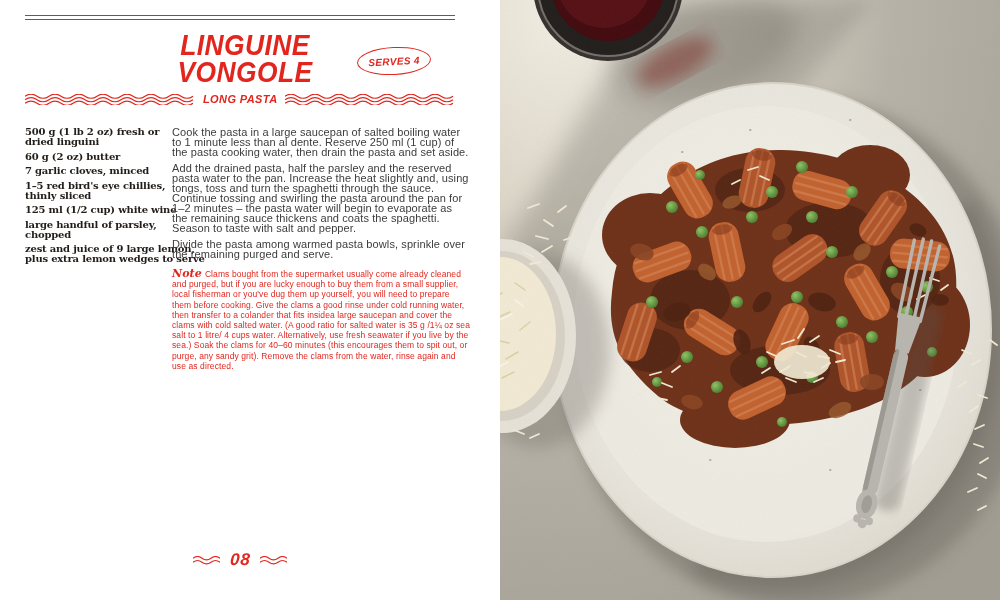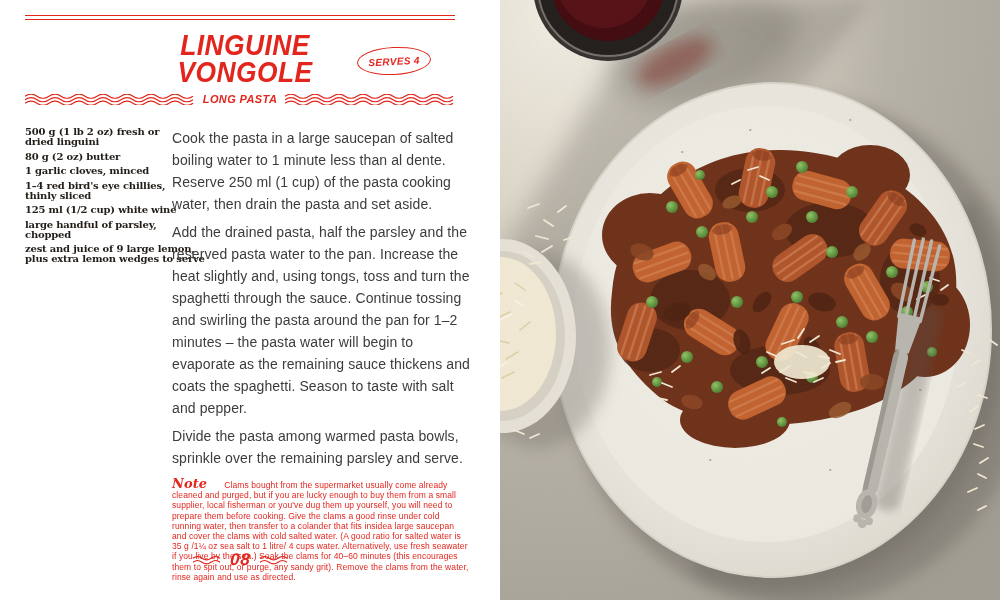--- a/index.html
+++ b/index.html
@@ -23,33 +23,33 @@
   .recipe-title{position:absolute;left:0;top:31px;width:490px;text-align:center;
     font-style:italic;font-weight:700;font-size:30px;line-height:27px;
     color:var(--red);letter-spacing:.5px;transform:scaleX(.88)}
   .recipe-title span{display:block}
 
   .serves-badge{position:absolute;left:357px;top:47px;width:74px;height:28px;
     border:1.6px solid var(--red);border-radius:50%;display:flex;align-items:center;justify-content:center;
     color:var(--red);font-style:italic;font-weight:700;font-size:10px;letter-spacing:.3px;
     transform:rotate(-3deg)}
 
-  .divider{position:absolute;left:25px;top:93px;width:430px;display:flex;align-items:center;justify-content:center;gap:8px}
+  .divider{position:absolute;left:25px;top:93px;width:430px;display:flex;align-items:center;justify-content:space-between;gap:8px}
   .divider svg,.page-footer svg{flex:none;display:block}
   .wv{stroke:var(--red);fill:none;stroke-width:1.1}
   .category{font-style:italic;font-weight:700;font-size:11px;color:var(--red);letter-spacing:.4px;white-space:nowrap}
 
   .columns{position:absolute;left:25px;top:127px;width:445px;display:flex}
   .ingredients{width:147px;flex:none}
   .ingredient{white-space:pre;font-family:"DejaVu Serif",serif;font-weight:700;
     font-size:10px;line-height:10px;letter-spacing:-.2px;color:var(--ink);margin:0 0 4.5px}
   .method{width:298px}
-  .method p{font-size:14px;line-height:22px;letter-spacing:.1px;color:var(--text);margin:0 0 6px}
+  .method p{font-size:11px;line-height:10px;letter-spacing:.1px;color:var(--text);margin:0 0 6px}
   .method p.note{color:var(--red);font-size:8.5px;line-height:10.2px;margin-top:10px}
-  .note-label{font-family:"DejaVu Serif",serif;font-style:italic;font-weight:700;font-size:13px;margin-right:17px}
+  .note-label{font-family:"DejaVu Serif",serif;font-style:italic;font-weight:700;font-size:11px;margin-right:3px}
 
   .page-footer{position:absolute;left:25px;top:550px;width:430px;display:flex;align-items:center;justify-content:center;gap:10px}
   .pageno{font-style:italic;font-weight:700;font-size:17px;color:var(--red);letter-spacing:1px;transform:skewX(-4deg)}
 
   
   .sauce{fill:var(--sauce)}
   .sauce-dark{fill:var(--sauce_dark)}
   .rig{fill:var(--rigatoni)}
   .rig-b{fill:#b0542a}
   .rig-ridge{stroke:var(--rigatoni_light);stroke-width:2.4;fill:none;opacity:.55;stroke-linecap:round}
@@ -96,34 +96,34 @@
         <use href="#w1"></use>
           <use href="#w1" y="3.5"></use>
           <use href="#w1" y="7"></use>
       </svg>
     </div>
 
     <div class="columns">
       <aside class="ingredients">
         <p class="ingredient">500 g (1 lb 2 oz) fresh or
 dried linguini</p>
-        <p class="ingredient">80 g (2 oz) butter</p>
-        <p class="ingredient">1 garlic cloves, minced</p>
-        <p class="ingredient">1–4 red bird's eye chillies,
+        <p class="ingredient">60 g (2 oz) butter</p>
+        <p class="ingredient">7 garlic cloves, minced</p>
+        <p class="ingredient">1–5 red bird's eye chillies,
 thinly sliced</p>
         <p class="ingredient">125 ml (1/2 cup) white wine</p>
         <p class="ingredient">large handful of parsley,
 chopped</p>
         <p class="ingredient">zest and juice of 9 large lemon,
 plus extra lemon wedges to serve</p>
       </aside>
       <div class="method">
         <p>Cook the pasta in a large saucepan of salted boiling water to 1 minute less than al dente. Reserve 250 ml (1 cup) of the pasta cooking water, then drain the pasta and set aside.</p>
         <p>Add the drained pasta, half the parsley and the reserved pasta water to the pan. Increase the heat slightly and, using tongs, toss and turn the spaghetti through the sauce. Continue tossing and swirling the pasta around the pan for 1–2 minutes – the pasta water will begin to evaporate as the remaining sauce thickens and coats the spaghetti. Season to taste with salt and pepper.</p>
-        <p>Divide the pasta among warmed pasta bowls, sprinkle over the remaining parsley and serve.</p>
+        <p>Divide the pasta among warmed pasta bowls, sprinkle over the remaining purged and serve.</p>
         <p class="note"><span class="note-label">Note</span><span>Clams bought from the supermarket usually come already cleaned and purged, but if you are lucky enough to buy them from a small supplier, local fisherman or you've dug them up yourself, you will need to prepare them before cooking. Give the clams a good rinse under cold running water, then transfer to a colander that fits insidea large saucepan and cover the clams with cold salted water. (A good ratio for salted water is 35 g /1¼ oz sea salt to 1 litre/ 4 cups water. Alternatively, use fresh seawater if you live by the sea.) Soak the clams for 40–60 minutes (this encourages them to spit out, or purge, any sandy grit).  Remove the clams from the water, rinse again and use as directed.</span></p>
       </div>
     </div>
 
     <footer class="page-footer">
       <svg width="27" height="9" viewBox="0 0 27 9">
         <defs>
             <path id="w3" class="wv" d="M0 2.2q4.5 -3.4 9 0t9 0t9 0"></path>
           </defs>
         <use href="#w3"></use>

